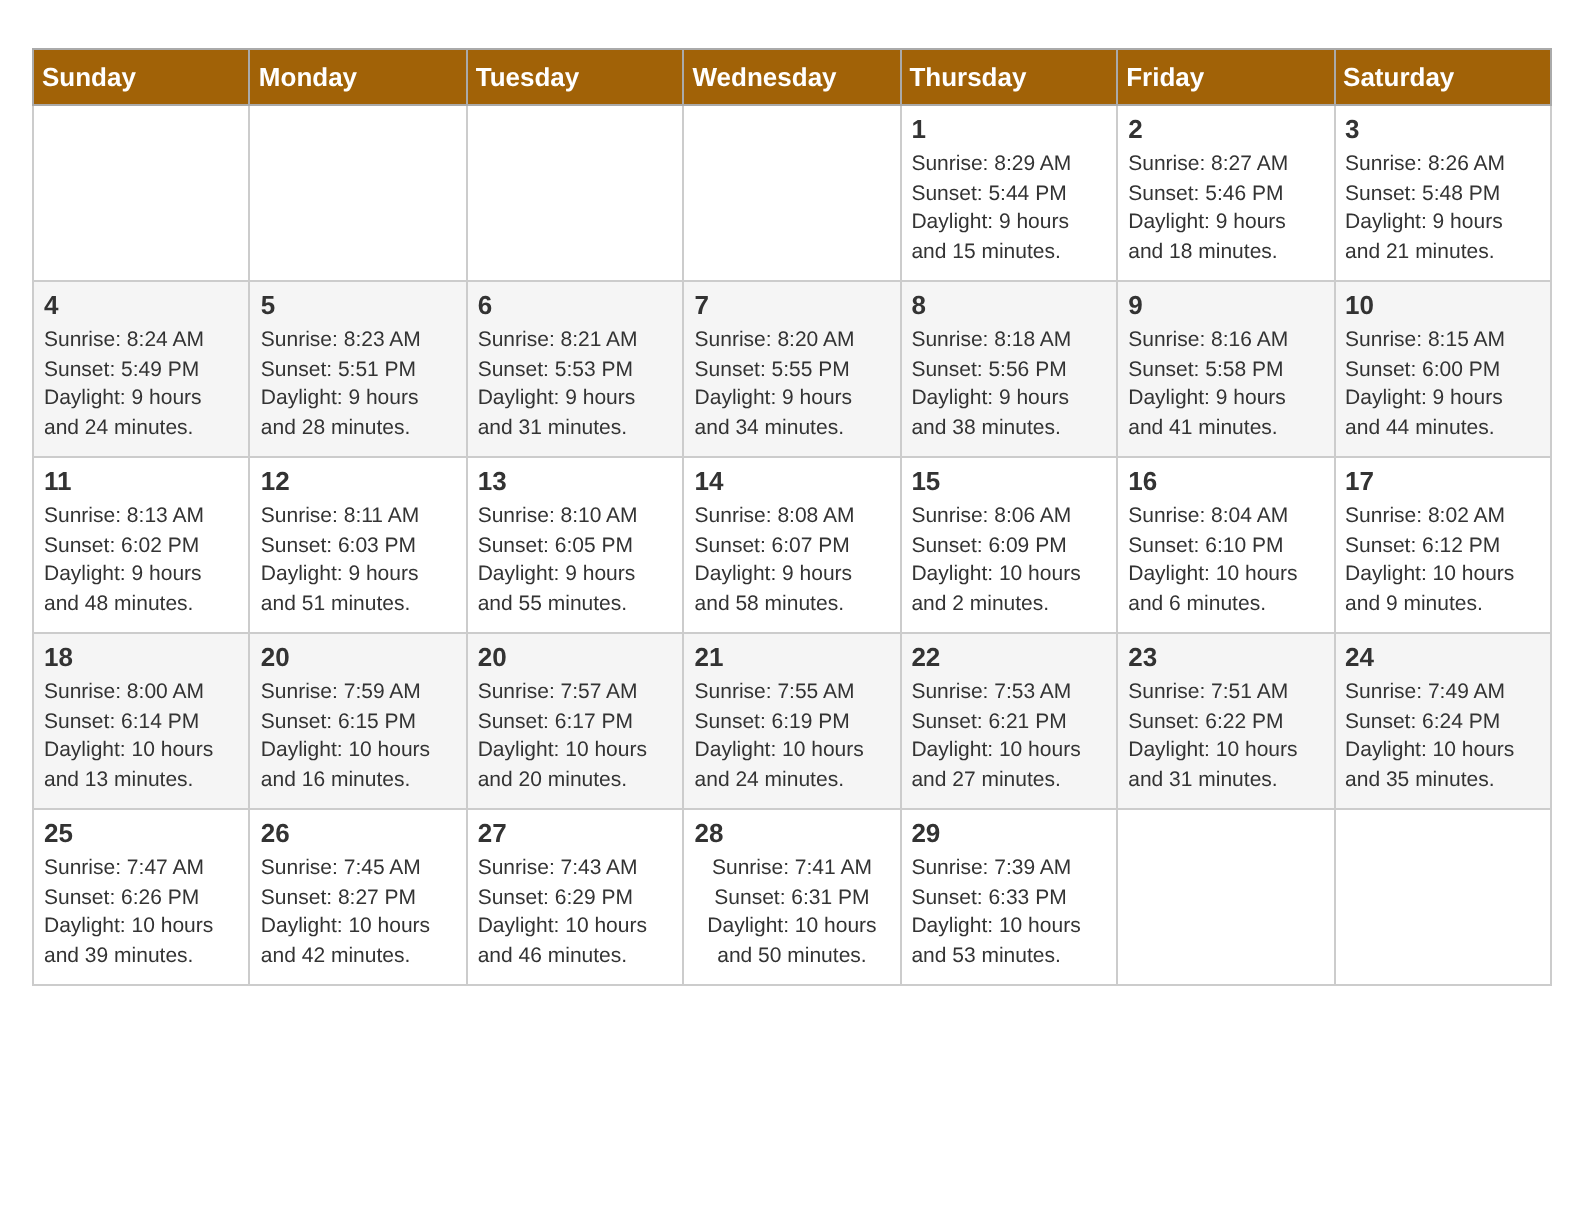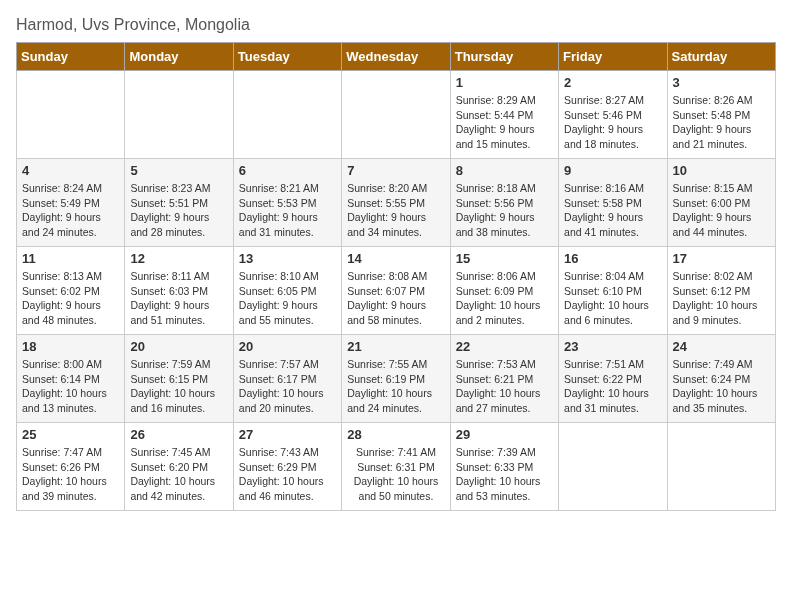--- a/index.html
+++ b/index.html
@@ -76,21 +76,20 @@
       font-size: 10.5px;
       line-height: 1.4;
       color: #333;
     }
   </style>
 </head>
 <body>
 
 <div class="header-area">
   <div class="title-area">
-    <div class="location-title">Harmod, Uvs Province, Mongolia</div>
   </div>
 </div>
 
 <table>
   <thead>
     <tr id="weekday-header">
     <th>Sunday</th>
         <th>Monday</th>
         <th>Tuesday</th>
         <th>Wednesday</th>
@@ -284,21 +283,21 @@
         <td>
           <div class="day-number">25</div>
           <div class="day-content" style="white-space: pre-line;">Sunrise: 7:47 AM
 Sunset: 6:26 PM
 Daylight: 10 hours
 and 39 minutes.</div>
         </td>
         <td>
           <div class="day-number">26</div>
           <div class="day-content" style="white-space: pre-line;">Sunrise: 7:45 AM
-Sunset: 6:20 PM
+Sunset: 8:27 PM
 Daylight: 10 hours
 and 42 minutes.</div>
         </td>
         <td>
           <div class="day-number">27</div>
           <div class="day-content" style="white-space: pre-line;">Sunrise: 7:43 AM
 Sunset: 6:29 PM
 Daylight: 10 hours
 and 46 minutes.</div>
         </td>

